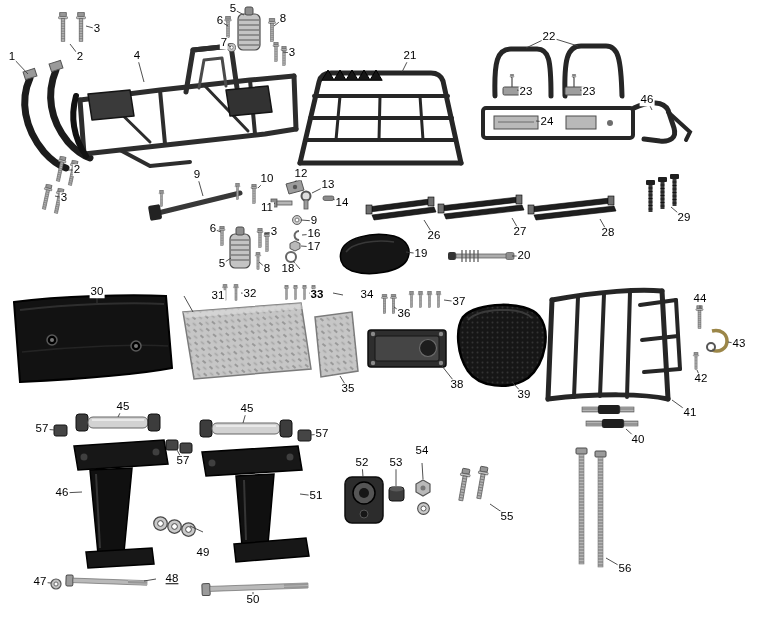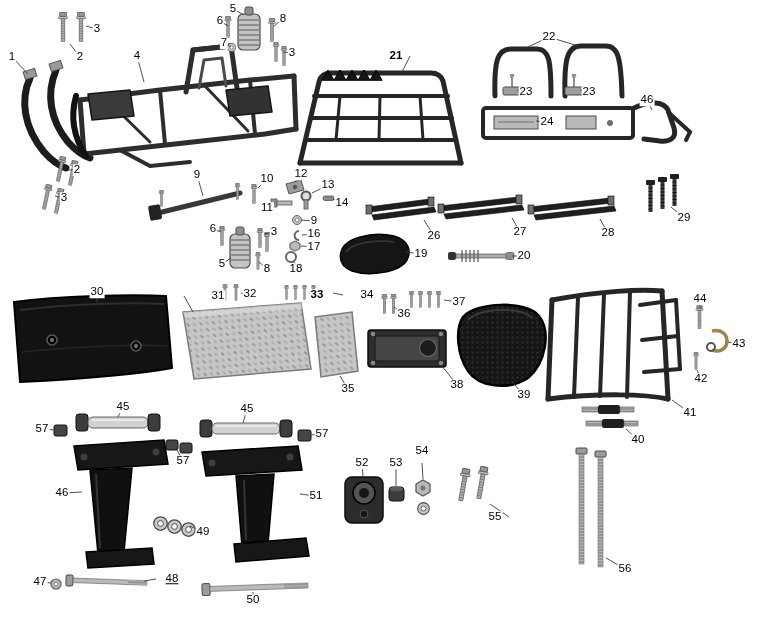--- a/index.html
+++ b/index.html
@@ -458,38 +458,38 @@
 <div class="label-layer">
       <div class="part-label" style="left: 12px; top: 57px;">1</div>
       <div class="part-label" style="left: 97px; top: 29px;">3</div>
       <div class="part-label" style="left: 80px; top: 57px;">2</div>
       <div class="part-label" style="left: 137px; top: 56px;">4</div>
       <div class="part-label" style="left: 220px; top: 21px;">6</div>
       <div class="part-label" style="left: 233px; top: 9px;">5</div>
       <div class="part-label" style="left: 283px; top: 19px;">8</div>
       <div class="part-label" style="left: 224px; top: 43px;">7</div>
       <div class="part-label" style="left: 292px; top: 53px;">3</div>
-      <div class="part-label" style="left: 396px; top: 56px; font-weight: bold;">21</div>
+      <div class="part-label" style="left: 410px; top: 56px;">21</div>
       <div class="part-label" style="left: 549px; top: 37px;">22</div>
       <div class="part-label" style="left: 526px; top: 92px;">23</div>
       <div class="part-label" style="left: 589px; top: 92px;">23</div>
       <div class="part-label" style="left: 547px; top: 122px;">24</div>
       <div class="part-label" style="left: 647px; top: 100px;">46</div>
       <div class="part-label" style="left: 77px; top: 170px;">2</div>
       <div class="part-label" style="left: 64px; top: 198px;">3</div>
       <div class="part-label" style="left: 197px; top: 175px;">9</div>
       <div class="part-label" style="left: 267px; top: 179px;">10</div>
       <div class="part-label" style="left: 301px; top: 174px;">12</div>
       <div class="part-label" style="left: 328px; top: 185px;">13</div>
       <div class="part-label" style="left: 267px; top: 208px;">11</div>
       <div class="part-label" style="left: 342px; top: 203px;">14</div>
       <div class="part-label" style="left: 314px; top: 221px;">9</div>
       <div class="part-label" style="left: 314px; top: 234px;">16</div>
       <div class="part-label" style="left: 314px; top: 247px;">17</div>
-      <div class="part-label" style="left: 296px; top: 269px;">18</div>
+      <div class="part-label" style="left: 288px; top: 269px;">18</div>
       <div class="part-label" style="left: 213px; top: 229px;">6</div>
       <div class="part-label" style="left: 274px; top: 232px;">3</div>
       <div class="part-label" style="left: 222px; top: 264px;">5</div>
       <div class="part-label" style="left: 267px; top: 269px;">8</div>
       <div class="part-label" style="left: 421px; top: 254px;">19</div>
       <div class="part-label" style="left: 524px; top: 256px;">20</div>
       <div class="part-label" style="left: 434px; top: 236px;">26</div>
       <div class="part-label" style="left: 520px; top: 232px;">27</div>
       <div class="part-label" style="left: 608px; top: 233px;">28</div>
       <div class="part-label" style="left: 684px; top: 218px;">29</div>
@@ -508,24 +508,24 @@
       <div class="part-label" style="left: 701px; top: 379px;">42</div>
       <div class="part-label" style="left: 690px; top: 413px;">41</div>
       <div class="part-label" style="left: 638px; top: 440px;">40</div>
       <div class="part-label" style="left: 123px; top: 407px;">45</div>
       <div class="part-label" style="left: 247px; top: 409px;">45</div>
       <div class="part-label" style="left: 42px; top: 429px;">57</div>
       <div class="part-label" style="left: 322px; top: 434px;">57</div>
       <div class="part-label" style="left: 183px; top: 461px;">57</div>
       <div class="part-label" style="left: 62px; top: 493px;">46</div>
       <div class="part-label" style="left: 316px; top: 496px;">51</div>
-      <div class="part-label" style="left: 203px; top: 532px;">49</div>
+      <div class="part-label" style="left: 203px; top: 553px;">49</div>
       <div class="part-label" style="left: 40px; top: 582px;">47</div>
       <div class="part-label" style="left: 172px; top: 579px; text-decoration: underline;">48</div>
       <div class="part-label" style="left: 253px; top: 600px;">50</div>
       <div class="part-label" style="left: 362px; top: 463px;">52</div>
       <div class="part-label" style="left: 396px; top: 463px;">53</div>
       <div class="part-label" style="left: 422px; top: 451px;">54</div>
-      <div class="part-label" style="left: 495px; top: 517px;">55</div>
+      <div class="part-label" style="left: 507px; top: 517px;">55</div>
       <div class="part-label" style="left: 625px; top: 569px;">56</div>
     </div>
 
 </div>
 
 </body></html>

